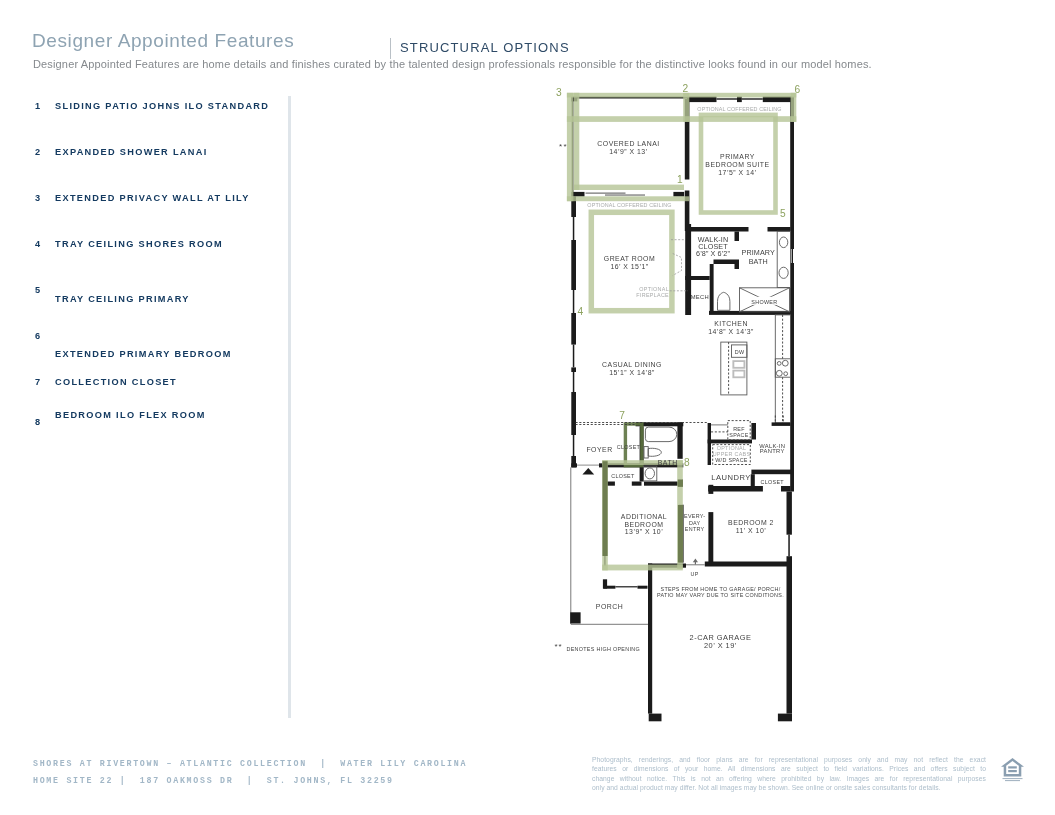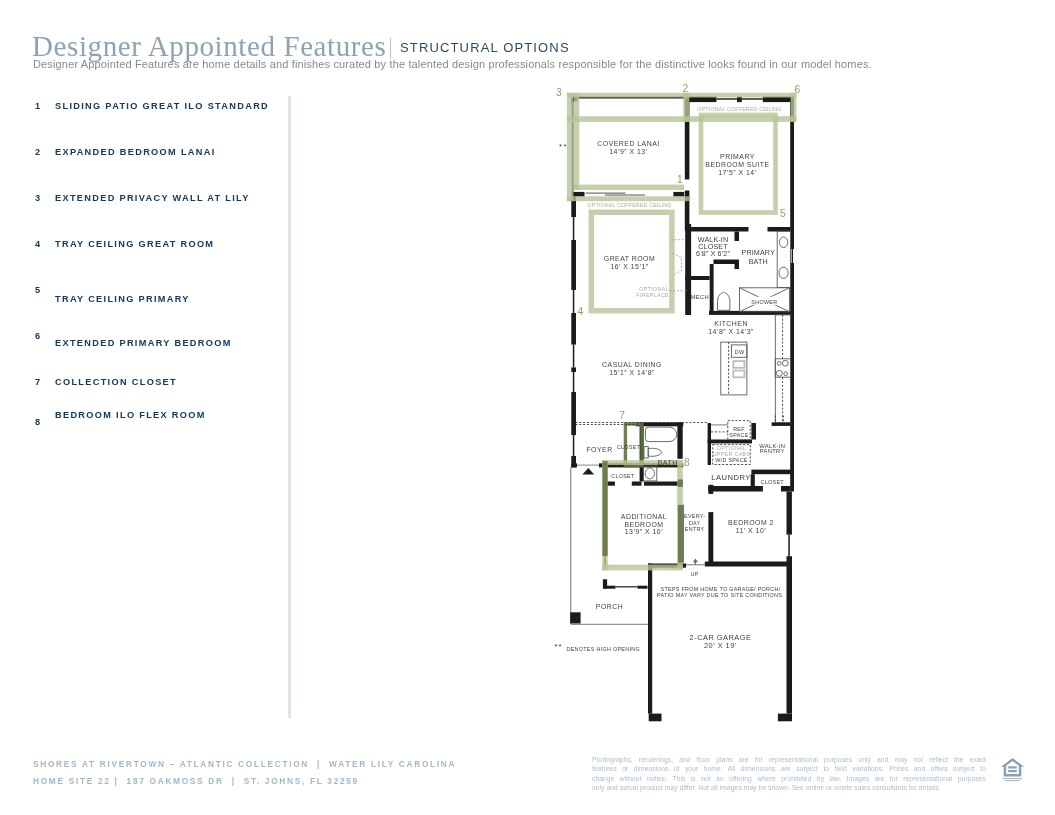--- a/index.html
+++ b/index.html
@@ -1,62 +1,62 @@
 <!DOCTYPE html>
 <html><head>
 <meta charset="utf-8">
 <style>
   html,body{margin:0;padding:0;}
   *{-webkit-font-smoothing:antialiased;}
   body{width:1055px;height:815px;background:#ffffff;position:relative;overflow:hidden;
        font-family:"Liberation Sans",sans-serif;}
   .abs{position:absolute;}
-  .title{left:32px;top:30px;font-family:Liberation Serif, serif;font-size:29px;
+  .title{left:32px;top:30px;font-family:Liberation Sans, sans-serif;font-size:19px;
          color:#8ea3b2;letter-spacing:0.6px;white-space:nowrap;}
   .titlebar{left:389.5px;top:37.5px;width:1.8px;height:21.5px;background:#b9c0c6;}
   .subtitleB{left:400px;top:40px;font-size:13px;color:#2e4a66;letter-spacing:1.15px;white-space:nowrap;}
   .tagline{left:33px;top:58px;font-size:11px;color:#85898d;letter-spacing:0.15px;white-space:nowrap;}
   .vdiv{left:288px;top:96px;width:3.2px;height:622px;background:#dfe5ea;}
   .li-n{position:absolute;left:35px;width:14px;font-size:9.2px;font-weight:bold;color:#143a60;}
   .li-t{position:absolute;left:55px;font-size:9.2px;font-weight:bold;color:#143a60;
         letter-spacing:1.32px;white-space:nowrap;}
-  .fl{left:33px;font-size:8.3px;font-weight:bold;color:#a2b7c7;letter-spacing:1.7px;white-space:nowrap;}
+  .fl{left:33px;font-size:8.3px;font-weight:bold;color:#a2b7c7;letter-spacing:1.7px;white-space:nowrap;font-family:Liberation Mono, monospace;}
   .disc{left:592px;top:755px;width:394px;font-size:6.75px;color:#adbecb;line-height:9.3px;letter-spacing:0.05px;}
   .dl{text-align:justify;text-align-last:justify;white-space:nowrap;}
 </style>
 </head>
 <body>
 
 <div class="abs title">Designer Appointed Features</div>
 
 <div class="abs titlebar"></div>
 
 <div class="abs subtitleB">STRUCTURAL OPTIONS</div>
 
 <div class="abs tagline">Designer Appointed Features are home details and finishes curated by the talented design professionals responsible for the distinctive looks found in our model homes.</div>
 
 <div>
 
 <div class="li-n" style="top:100.5px">1</div>
-    <div class="li-t" style="top:100.5px">SLIDING PATIO GREAT ILO STANDARD</div>
+    <div class="li-t" style="top:100.5px">SLIDING PATIO JOHNS ILO STANDARD</div>
 
 <div class="li-n" style="top:146.5px">2</div>
-    <div class="li-t" style="top:146.5px">EXPANDED BEDROOM LANAI</div>
+    <div class="li-t" style="top:146.5px">EXPANDED SHOWER LANAI</div>
 
 <div class="li-n" style="top:192.5px">3</div>
     <div class="li-t" style="top:192.5px">EXTENDED PRIVACY WALL AT LILY</div>
 
 <div class="li-n" style="top:238.5px">4</div>
-    <div class="li-t" style="top:238.5px">TRAY CEILING GREAT ROOM</div>
+    <div class="li-t" style="top:238.5px">TRAY CEILING SHORES ROOM</div>
 
 <div class="li-n" style="top:284.5px">5</div>
     <div class="li-t" style="top:294px">TRAY CEILING PRIMARY</div>
 
 <div class="li-n" style="top:331px">6</div>
-    <div class="li-t" style="top:338px">EXTENDED PRIMARY BEDROOM</div>
+    <div class="li-t" style="top:349px">EXTENDED PRIMARY BEDROOM</div>
 
 <div class="li-n" style="top:377px">7</div>
     <div class="li-t" style="top:377px">COLLECTION CLOSET</div>
 
 <div class="li-n" style="top:416.5px">8</div>
     <div class="li-t" style="top:410px">BEDROOM ILO FLEX ROOM</div>
 </div>
 
 <div class="abs vdiv"></div>
 

